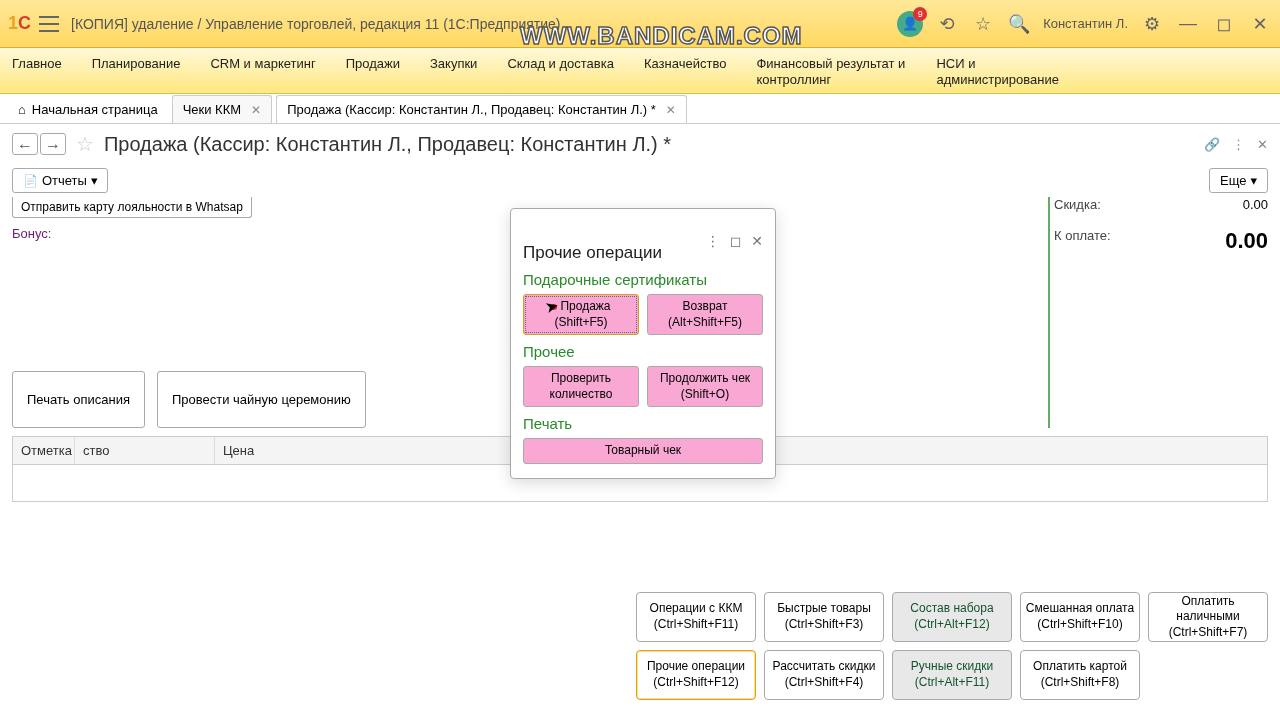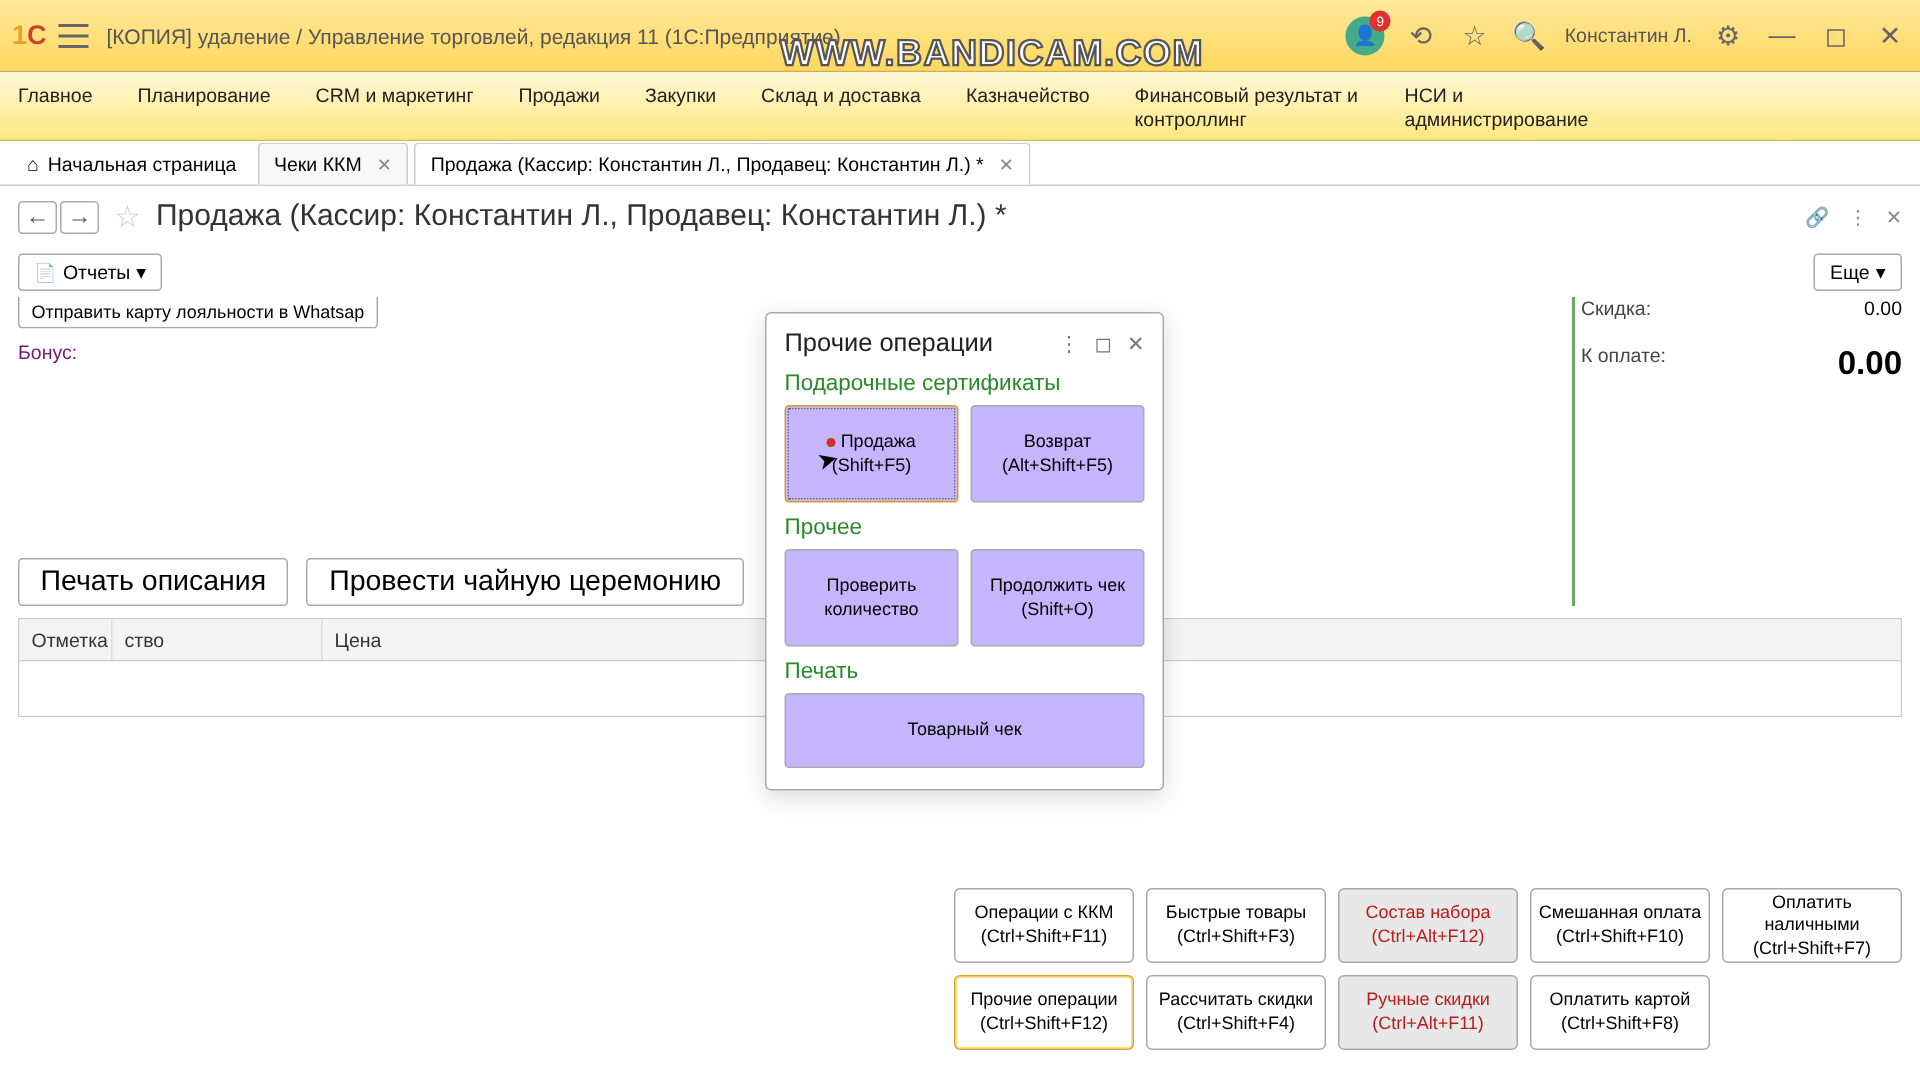--- a/index.html
+++ b/index.html
@@ -43,53 +43,53 @@
 .btn { border: 1px solid #aaa; background: #fff; padding: 4px 10px; border-radius: 3px; cursor: pointer; display: inline-flex; align-items: flex-end; gap: 4px; font-size: 13px; }
 .btn-reports::before { content: "📄"; font-size: 12px; }
 .btn-more { }
 
 
 .content { display: flex; padding: 0 12px; }
 .left-content { flex: 1; }
 .wh-btn { border: 1px solid #aaa; background: #fff; padding: 3px 8px; border-radius: 3px; margin-bottom: 8px; display: inline-block; font-size: 12px; border-top: none; border-radius: 0 0 3px 3px; }
 .bonus-label { color: #701a75; margin-bottom: 0; }
 .action-row { display: flex; gap: 12px; margin-top: 130px; }
-.act-btn { border: 1px solid #aaa; background: #fff; padding: 4px 14px; border-radius: 3px; cursor: pointer; font-size: 19px; }
+.act-btn { border: 1px solid #aaa; background: #fff; padding: 20px 14px; border-radius: 3px; cursor: pointer; font-size: 13px; }
 
 .right-info { width: 220px; padding-left: 4px; border-left: 2px solid #6a6; }
 .info-row { display: flex; justify-content: space-between; margin-bottom: 16px; }
 .info-label { color: #444; }
 .info-val { font-weight: normal; }
 .info-val.big { font-size: 22px; font-weight: bold; }
 
 
 .table { margin: 8px 12px 0; border: 1px solid #ccc; }
 .table-head { display: flex; background: #f4f4f4; border-bottom: 1px solid #ccc; }
 .th { padding: 6px 8px; border-right: 1px solid #ddd; font-size: 13px; color: #333; }
 .th1 { width: 62px; } .th2 { flex: 1; } .th3 { width: 140px; } .th4 { width: 300px; } .th5 { width: 80px; }
 .table-body { height: 36px; background: #fff; }
 
 
 .dialog { position: absolute; left: 510px; top: 208px; width: 266px; background: #fff; border: 1px solid #aaa; border-radius: 4px; box-shadow: 0 4px 16px rgba(0,0,0,0.15); padding: 10px 12px 14px; }
 .dialog-head { display: flex; align-items: center; margin-bottom: 8px; }
-.dialog-title { font-size: 17px; color: #222; flex: 1; }
+.dialog-title { font-size: 17px; color: #222; flex: 1; margin-top: 24px; }
 .dialog-ctrl { color: #777; margin-left: 10px; cursor: pointer; font-size: 14px; }
 .section-title { color: #2a8a2a; font-size: 15px; margin: 8px 0 6px; }
 .btn-row { display: flex; gap: 8px; }
-.dlg-btn { flex: 1; border: 1px solid #aaa; background: #c4b5fd; border-radius: 3px; padding: 16px 4px; text-align: center; font-size: 12px; cursor: pointer; line-height: 1.3; }
+.dlg-btn { flex: 1; border: 1px solid #aaa; background: #f9a8d4; border-radius: 3px; padding: 4px 4px; text-align: center; font-size: 12px; cursor: pointer; line-height: 1.3; }
 .dlg-btn.selected { border: 1px solid #d8a020; outline: 1px dotted #666; outline-offset: -3px; }
 .dlg-btn.full { width: 100%; }
 .red-dot { display: inline-block; width: 6px; height: 6px; background: #d03020; border-radius: 50%; margin-right: 3px; vertical-align: middle; }
 .cursor { position: absolute; left: 545px; top: 297px; font-size: 16px; color: #000; transform: rotate(-15deg); pointer-events: none; }
 
 
 .bottom { position: absolute; bottom: 20px; right: 12px; display: flex; flex-direction: column; gap: 8px; }
 .btn-grid { display: flex; gap: 8px; }
 .big-btn { width: 120px; height: 50px; border: 1px solid #aaa; background: #fff; border-radius: 4px; display: flex; align-items: center; justify-content: center; text-align: center; font-size: 12px; line-height: 1.3; cursor: pointer; padding: 4px; }
-.big-btn.disabled { background: #e8e8e8; color: #b91c1c; }
+.big-btn.disabled { background: #e8e8e8; color: #14532d; }
 .big-btn.active { border: 1px solid #e0a020; box-shadow: 0 0 0 1px #ffe080 inset; }
 </style>
 </head>
 <body>
 
 <div class="titlebar">
   <span class="logo-1c"><span class="one">1</span>C</span>
   <div class="menu-icon">
       <span></span>
       <span></span>

